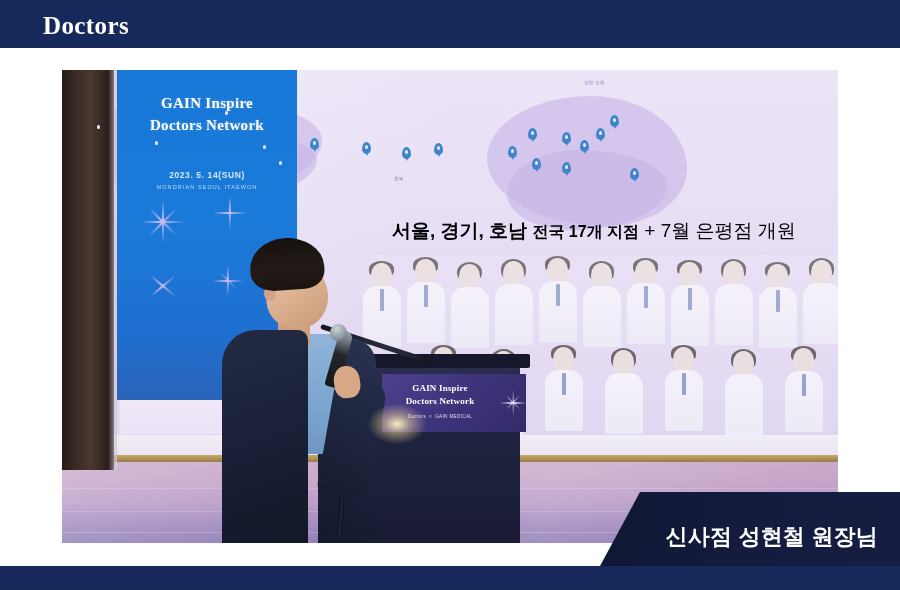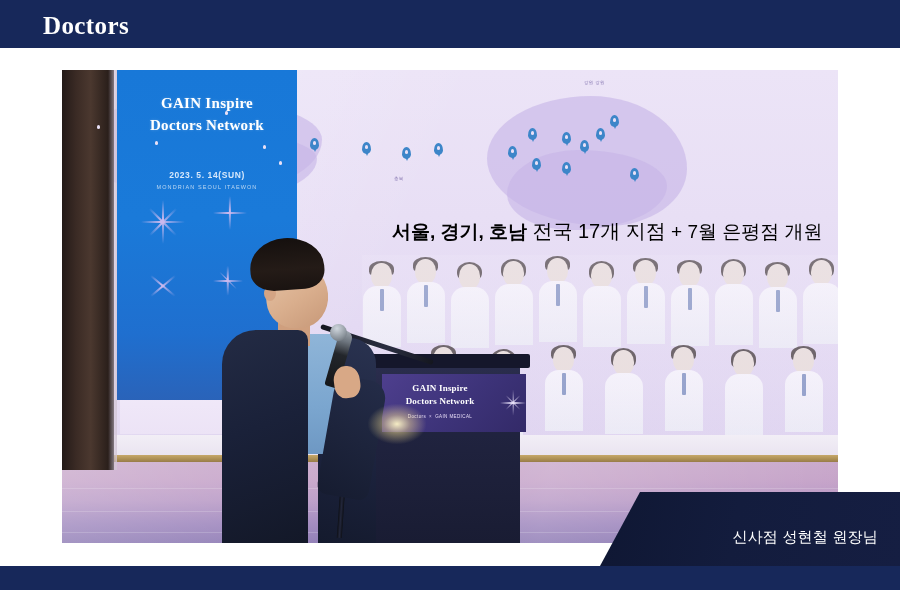--- a/index.html
+++ b/index.html
@@ -269,21 +269,21 @@
 
   
   .caption{
     position:absolute;left:600px;top:492px;width:300px;height:74px;
     background:linear-gradient(100deg,#0f1733 0%,#131c3d 45%,#151e42 100%);
     clip-path:polygon(40px 0, 300px 0, 300px 74px, 0px 74px);
   }
   .caption-text{
     position:absolute;left:0;right:22px;top:0;height:90px;
     display:flex;align-items:center;justify-content:flex-end;
-    color:#ffffff;font-size:15px;letter-spacing:.2px;font-weight:normal;
+    color:#ffffff;font-size:22px;letter-spacing:.2px;font-weight:bold;
   }
 </style>
 </head>
 <body>
 
 <div class="bar bar-top"></div>
 <div class="brand">Doctors</div>
 
 <div class="photo">
 
@@ -316,21 +316,21 @@
     <div class="pin" style="left:518px;top:70px;"></div>
     <div class="pin" style="left:534px;top:58px;"></div>
     <div class="pin" style="left:548px;top:45px;"></div>
     <div class="pin" style="left:470px;top:88px;"></div>
     <div class="pin" style="left:500px;top:92px;"></div>
     <div class="pin" style="left:568px;top:98px;"></div>
     <div class="pin" style="left:446px;top:76px;"></div>
   </div>
 
   <div class="screen-head-wrap">
-    <span class="p1" style="font-size:19px;font-weight:bold;">서울, 경기, 호남 </span><span class="p2" style="font-size:20px;font-weight:normal;text-align:right;">전국 17개 지점</span><span class="p3" style="font-size:19px;font-weight:normal;"> + 7월 은평점 개원</span>
+    <span class="p1" style="font-size:19px;font-weight:bold;">서울, 경기, 호남 </span><span class="p2" style="font-size:16px;font-weight:bold;text-align:right;">전국 17개 지점</span><span class="p3" style="font-size:19px;font-weight:normal;"> + 7월 은평점 개원</span>
   </div>
 
   <div class="collage">
     <div class="doc" style="left:0px;top:8px;">
         <div class="hair"></div>
         <div class="head"></div>
         <div class="body"></div>
         <div class="tie"></div>
       </div>
     <div class="doc" style="left:44px;top:4px;">

